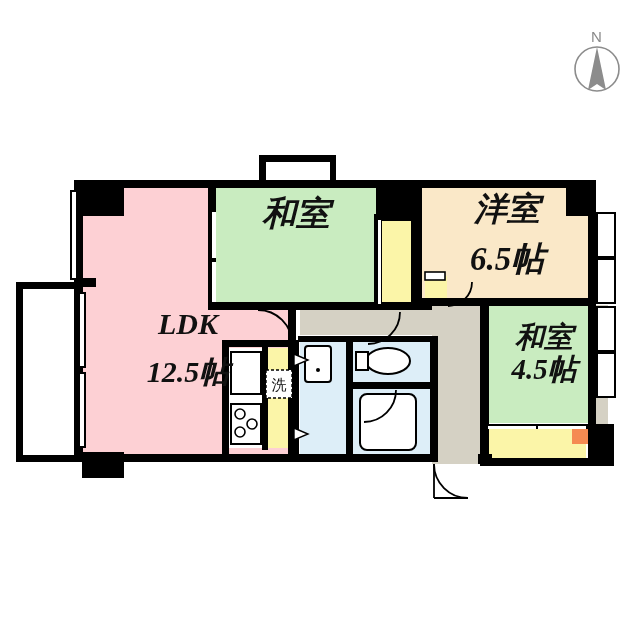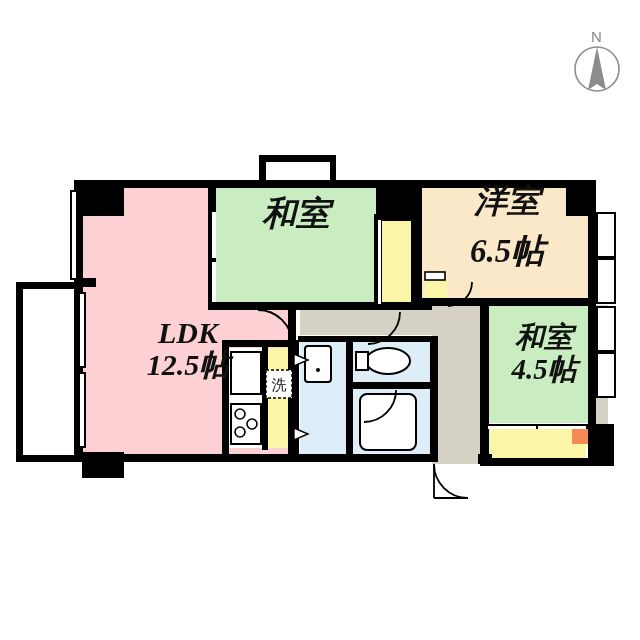--- a/index.html
+++ b/index.html
@@ -166,28 +166,28 @@
       <polygon points="597,47 606,90 597,84 588,90" fill="#8c8c8c"></polygon>
     </g>
   </svg>
 
   <div class="compass-n" style="left:591px;top:28px;">N</div>
 
   <div class="room-label" style="left:236px;top:196px;width:120px;font-size:34px;">
     <div>和室</div>
   </div>
 
-  <div class="room-label" style="left:444px;top:184px;width:126px;font-size:33px;">
+  <div class="room-label" style="left:444px;top:192px;width:126px;font-size:33px;">
     <div>洋室</div>
     <div style="margin-top:15px;">6.5帖</div>
   </div>
 
-  <div class="room-label" style="left:108px;top:317px;width:160px;font-size:30px;">
+  <div class="room-label" style="left:108px;top:308px;width:160px;font-size:30px;">
     <div>LDK</div>
-    <div style="margin-top:0;font-size:30px;text-align:center;">12.5帖</div>
+    <div style="margin-top:16px;font-size:30px;text-align:center;">12.5帖</div>
   </div>
 
   <div class="room-label" style="left:492px;top:322px;width:104px;font-size:29px;">
     <div>和室</div>
     <div style="margin-top:2px;">4.5帖</div>
   </div>
 
   <div class="abs" style="left:268px;top:374px;width:22px;height:22px;font-size:15px;text-align:center;line-height:22px;color:#111;font-family:'Liberation Serif',serif;">洗</div>
 
 </div>

